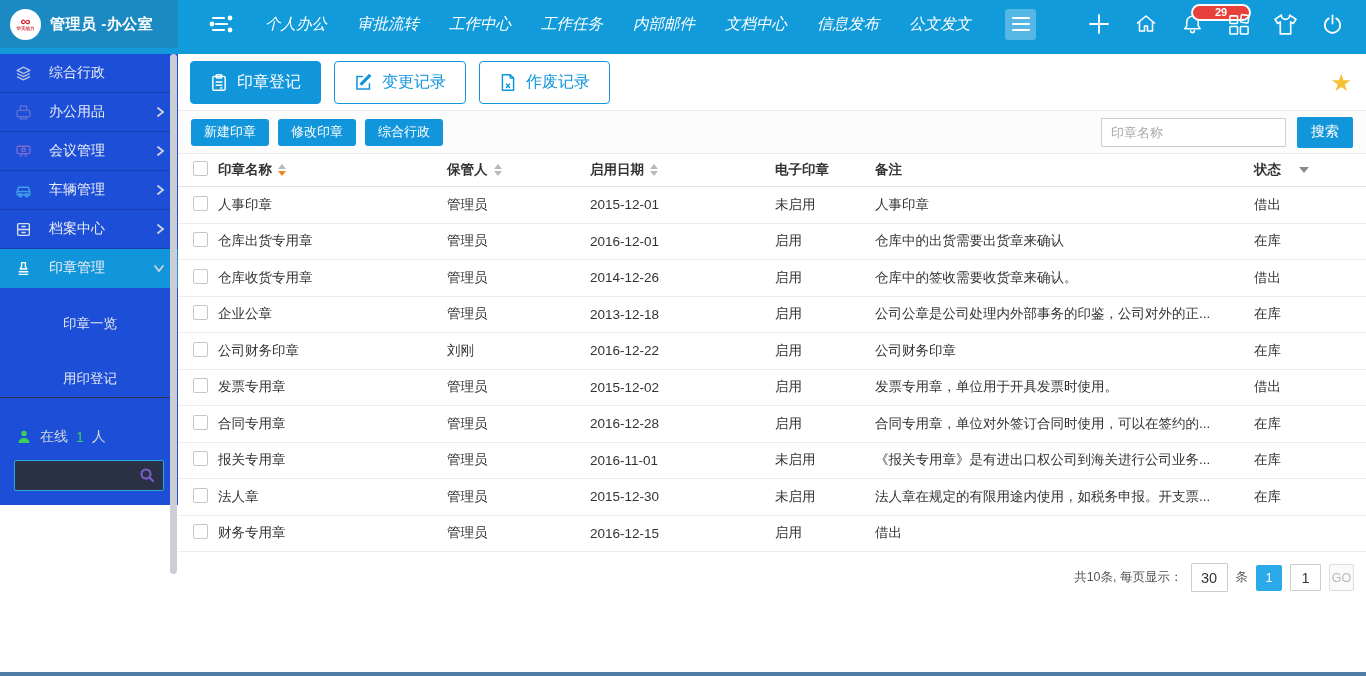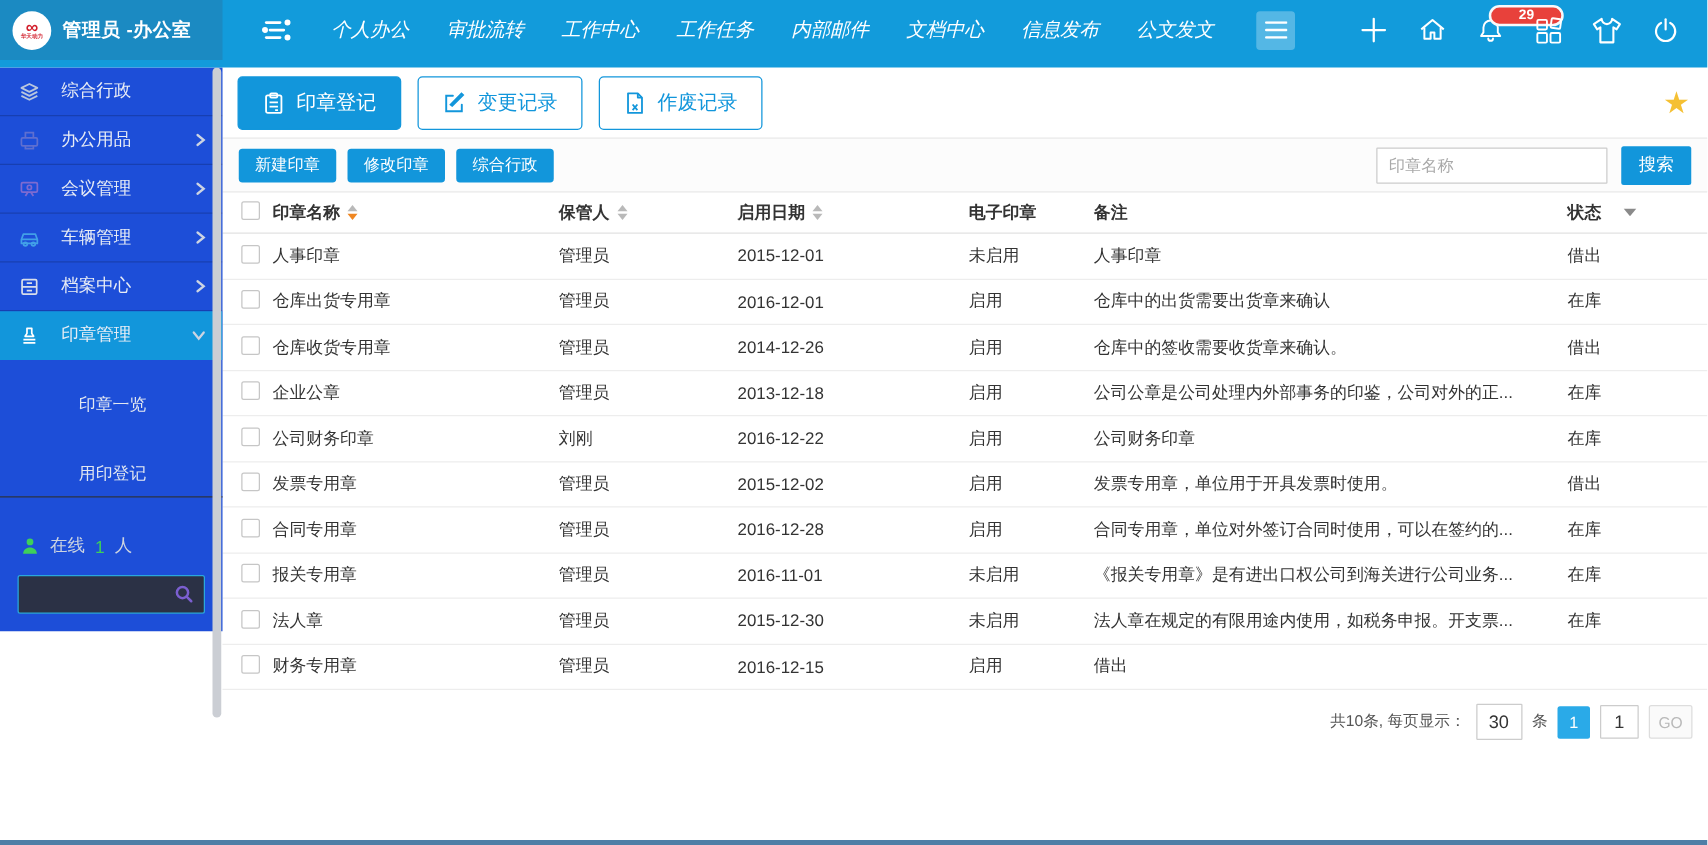--- a/index.html
+++ b/index.html
@@ -69,21 +69,21 @@
   .sort { display:inline-flex; flex-direction:column; gap:2px; cursor:pointer; }
   .sort .up { width:0; height:0; border-left:4.5px solid transparent; border-right:4.5px solid transparent; border-bottom:5px solid #b9b9b9; }
   .sort .down { width:0; height:0; border-left:4.5px solid transparent; border-right:4.5px solid transparent; border-top:5px solid #b9b9b9; }
   .sort .down.on { border-top-color:#ef8621; }
   .caret-down { width:0; height:0; border-left:5px solid transparent; border-right:5px solid transparent; border-top:6px solid #8a8a8a; margin-left:12px; cursor:pointer; }
 
   .pagination { display:flex; align-items:center; justify-content:flex-end; gap:8px; padding:11px 12px 0 0; font-size:12.5px; color:#555; }
   .size-input { width:37px; height:29px; border:1px solid #ccc; border-radius:1px; text-align:center; font-size:14.5px; color:#333; outline:none; }
   .page-btn { width:26px; height:26px; background:#2aaae8; color:#fff; border:none; border-radius:2px; font-size:13px; display:flex; align-items:center; justify-content:center; cursor:pointer; }
   .goto-input { width:31px; height:27px; border:1px solid #ccc; border-radius:1px; text-align:center; font-size:14.5px; color:#333; outline:none; }
-  .go-btn { height:27px; width:35px; background:#fafafa; border:1px solid #ddd; border-radius:2px; color:#b9b9b9; font-size:12.5px; cursor:pointer; font-family:inherit; }
+  .go-btn { height:27px; width:25px; background:#fafafa; border:1px solid #ddd; border-radius:2px; color:#b9b9b9; font-size:12.5px; cursor:pointer; font-family:inherit; }
 
   svg { display:block; }
 </style>
 </head>
 <body>
 
 <div class="app">
 
   <div class="topbar">
     <div class="brand">

